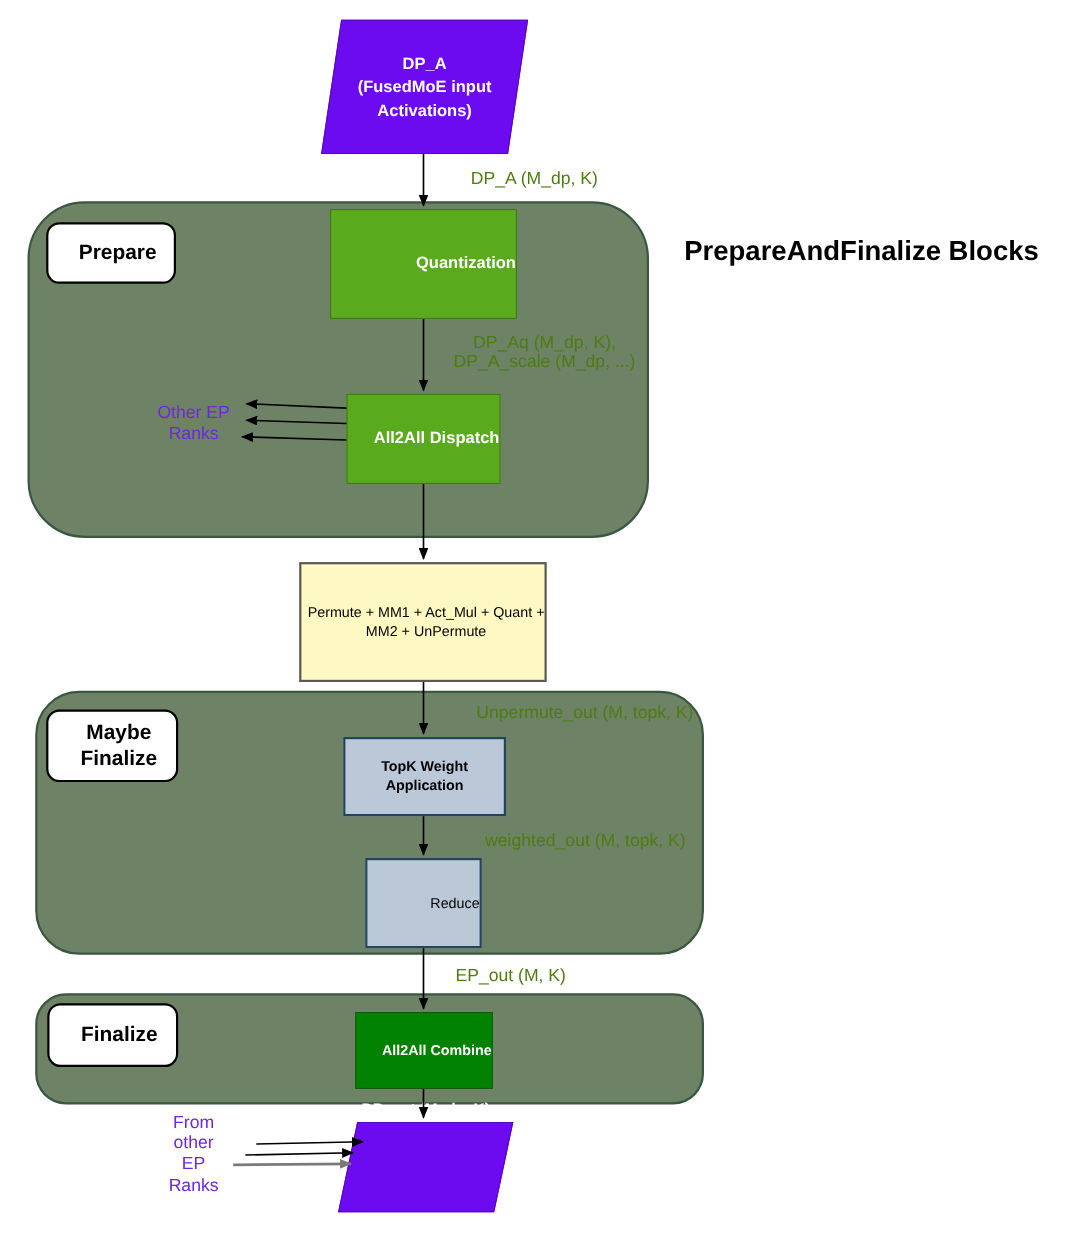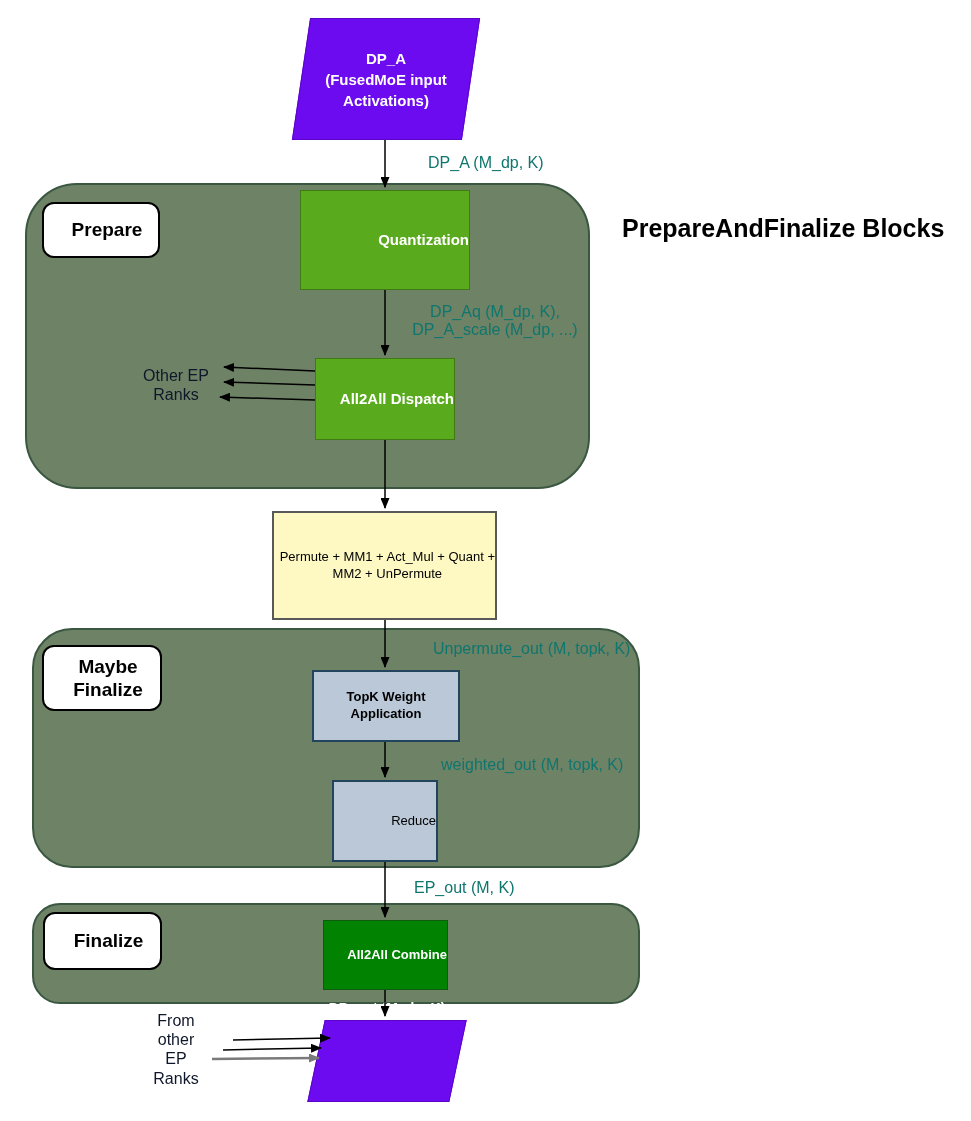--- a/index.html
+++ b/index.html
@@ -23,22 +23,22 @@
   .green    { background:#5AAA1E; border:1px solid #3F7A14; color:#fff; font-weight:bold; font-size:15px; }
   .darkgreen{ background:#018201; border:1px solid #0E5C0E; color:#fff; font-weight:bold; font-size:13px; }
   .blue     { background:#BAC8D8; border:2px solid #23445D; color:#000; font-size:13px; }
   .white-node{ background:#fef9c3; border:2px solid #595959; color:#000; font-size:13px; }
   .para { position:absolute; background:#6C0BF0; border:1px solid #5A05C8; box-sizing:border-box; z-index:3; }
   .para-label {
     position:absolute; color:#fff; font-weight:bold; text-align:center;
     display:flex; align-items:center; justify-content:center; white-space:pre-line;
     z-index:4; line-height:1.4;
   }
-  .edge-label { position:absolute; font-size:16px; color:#0f766e; white-space:pre-line; text-align:center; z-index:5; }
-  .annotation { position:absolute; font-size:16px; color:#0f172a; text-align:center; white-space:pre-line; line-height:1.2; z-index:5; }
+  .edge-label { position:absolute; font-size:16px; color:#4d7c0f; white-space:pre-line; text-align:center; z-index:5; }
+  .annotation { position:absolute; font-size:16px; color:#6d28d9; text-align:center; white-space:pre-line; line-height:1.2; z-index:5; }
   .title { position:absolute; font-size:25px; font-weight:bold; color:#000; z-index:5; white-space:nowrap; }
   .arrows { position:absolute; left:0; top:0; z-index:6; pointer-events:none; }
 </style>
 </head>
 <body>
 
 <div class="canvas">
 
   <div class="container" style="left:25px; top:183px; width:565px; height:306px; border-radius:52px;"></div>
   <div class="container" style="left:32px; top:628px; width:608px; height:240px; border-radius:40px;"></div>

